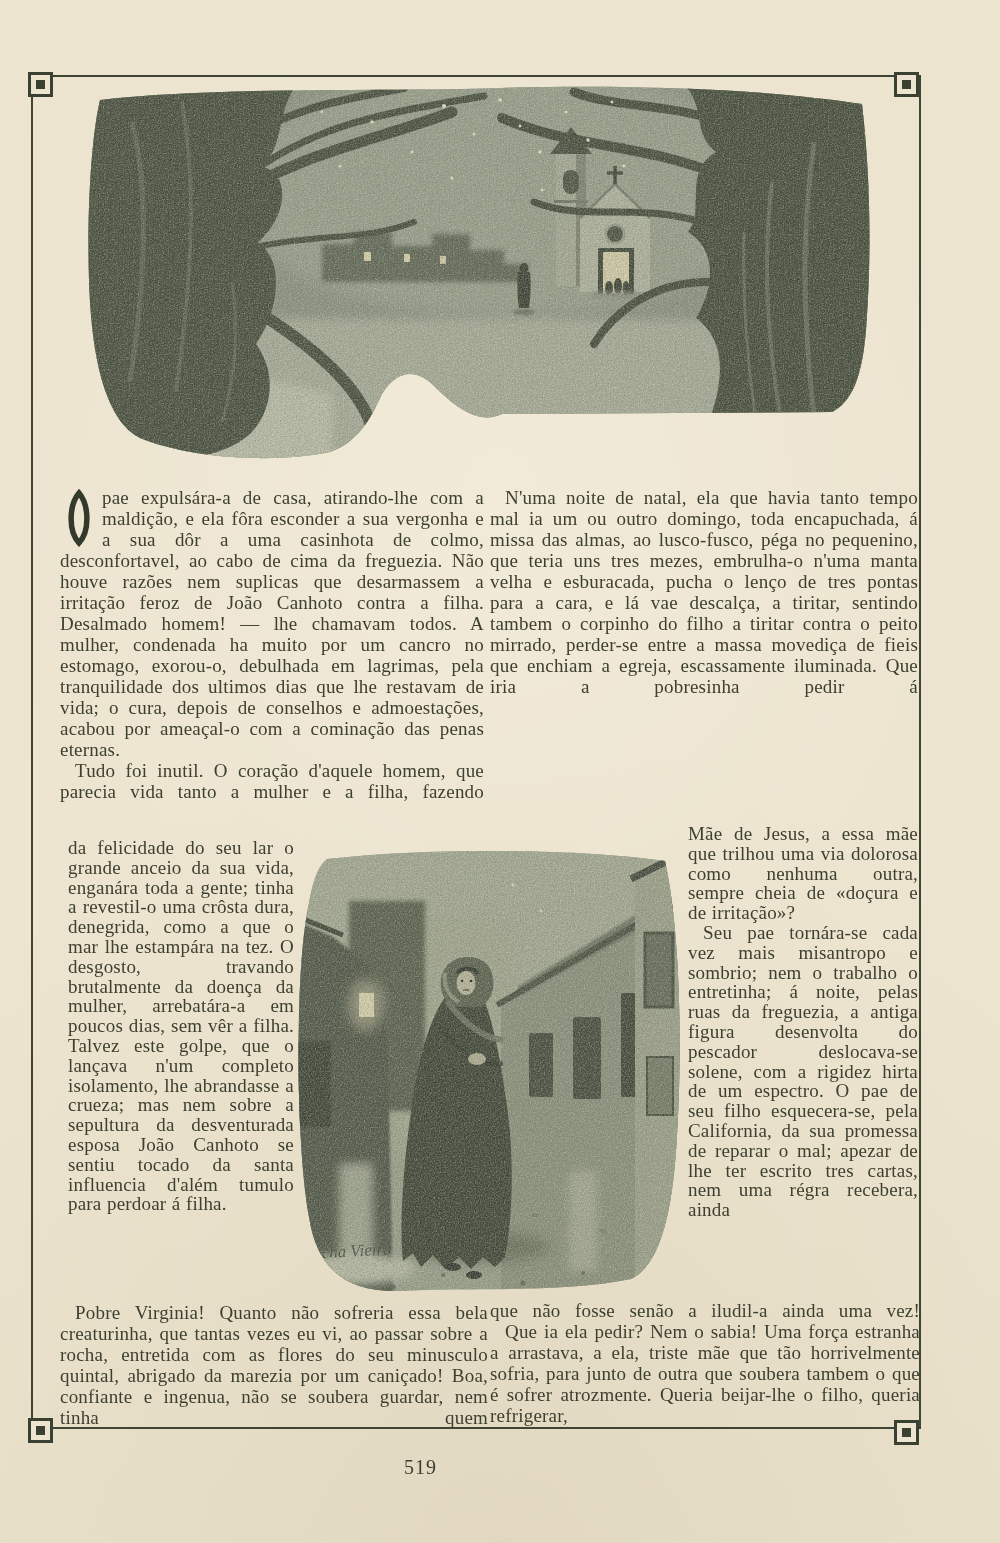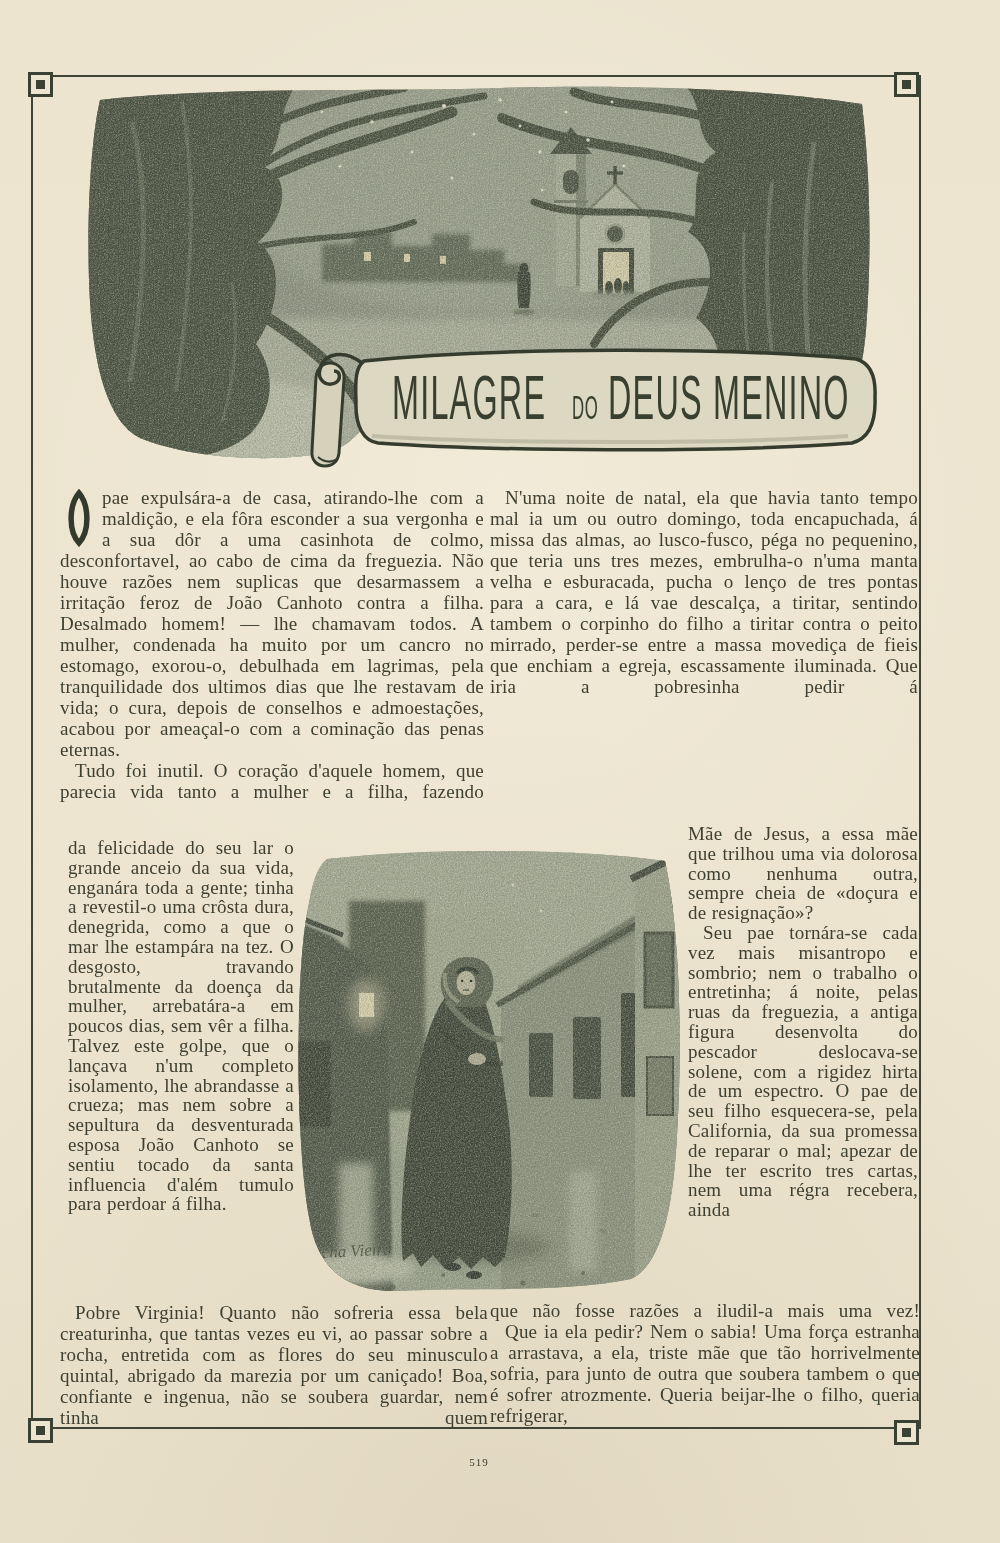--- a/index.html
+++ b/index.html
@@ -17,22 +17,22 @@
   .corner{position:absolute;width:19px;height:19px;border:3px solid #3b4132;background:#ece4cf;}
   .corner::after{content:"";position:absolute;left:5px;top:5px;width:9px;height:9px;background:#3b4132;}
   
   .txt{position:absolute;font-family:"Liberation Serif", serif;font-size:19px;
     line-height:21px;color:#3d3f31;text-align:justify;letter-spacing:0.2px;word-spacing:1.4px;}
   .txt p{margin:0;}
   .txt p.ind{text-indent:15px;}
   .txt p.runon{text-align-last:justify;}
   .narrow{line-height:19.8px;word-spacing:0.5px;}
   .dropcap{float:left;width:32px;height:58px;margin:2px 7px 0 3px;}
-  .pageno{position:absolute;left:424px;top:1456px;width:110px;text-align:center;
-    font-size:11px;letter-spacing:1px;color:#3b3d2f;}
+  .pageno{position:absolute;left:404px;top:1456px;width:110px;text-align:left;
+    font-size:20px;letter-spacing:1px;color:#3b3d2f;}
   
   .illo{position:absolute;}
   svg text{user-select:none;}
 </style>
 </head>
 <body>
 
 <div id="page">
 
   <div class="frame"></div>
@@ -141,36 +141,20 @@
             <circle cx="470" cy="108" r="1.4"></circle>
             <circle cx="552" cy="84" r="1.6"></circle>
       </g>
       <text x="20" y="352" transform="rotate(-4 20 352)" font-family="Liberation Serif, serif" font-weight="bold" font-size="20" fill="#2f3628">R.B.</text>
       <rect width="812" height="380" filter="url(#gr1)" opacity="0.55"></rect>
       <rect width="812" height="380" filter="url(#gr2)" opacity="0.45"></rect>
     </g>
   </svg>
   </div>
 
-  <div class="illo" style="left:300px;top:333px;width:585px;height:160px;z-index:3;">
-  <svg width="585" height="160" viewBox="0 0 585 160">
-
-    <path d="M30,30 C22,30 17,36 16,44 L12,118 C11,127 17,133 25,133 C33,133 38,128 39,120 L44,46 C45,37 38,30 30,30 Z" fill="#d5d1ba" stroke="#353c2e" stroke-width="3"></path>
-    <path d="M18,124 C24,129 31,130 37,126" fill="none" stroke="#353c2e" stroke-width="2"></path>
-    <path d="M62,30 C44,16 24,20 20,36 C17,47 26,54 35,50 C41,47 41,38 34,38" fill="none" stroke="#353c2e" stroke-width="3.5"></path>
-
-    <path d="M64,28 C200,14 430,14 556,26 C570,30 576,44 575,64 C576,90 568,106 552,110 C420,120 190,118 78,110 C64,108 55,94 56,68 C55,46 56,34 64,28 Z" fill="#dcd8c1" stroke="#353c2e" stroke-width="3.5"></path>
-    <path d="M72,103 C200,111 430,111 548,103" fill="none" stroke="#b9b6a0" stroke-width="4" opacity="0.8"></path>
-    <g transform="translate(92,86) scale(0.60,1.18)" fill="#39402f" font-family="Liberation Sans, sans-serif">
-      <text x="0" y="0" font-size="54" letter-spacing="2">MILAGRE</text>
-      <text x="300" y="0" font-size="28" letter-spacing="1">DO</text>
-      <text x="360" y="0" font-size="54" letter-spacing="2">DEUS MENINO</text>
-    </g>
-  </svg>
-  </div>
 
   <div class="illo" style="left:283px;top:845px;width:405px;height:450px;">
   <svg width="405" height="450" viewBox="0 0 405 450">
     <defs>
       <clipPath id="cp2">
             <path d="M44,14 C150,2 300,4 382,16 C396,80 400,190 394,290 C390,365 378,420 348,434 C280,448 190,442 118,446 C66,448 34,426 26,372 C12,295 12,120 26,58 C30,34 36,20 44,14 Z"></path>
           </clipPath>
       <filter id="gr3" x="0" y="0" width="100%" height="100%">
         <feTurbulence type="fractalNoise" baseFrequency="0.7" numOctaves="2" seed="11"></feTurbulence>
         <feColorMatrix type="matrix" values="0 0 0 0 0.16  0 0 0 0 0.18  0 0 0 0 0.14  0.9 0.9 0.9 0 -1.02"></feColorMatrix>
@@ -265,24 +249,24 @@
 
   <div class="txt" style="left:60px;top:1302px;width:428px;">
     <p class="ind runon">Pobre Virginia! Quanto não sofreria essa bela creaturinha, que tantas vezes eu vi, ao passar sobre a rocha, entretida com as flores do seu minusculo quintal, abrigado da marezia por um caniçado! Boa, confiante e ingenua, não se soubera guardar, nem tinha quem</p>
   </div>
 
   <div class="txt" style="left:490px;top:487px;width:428px;">
     <p class="ind runon">N'uma noite de natal, ela que havia tanto tempo mal ia um ou outro domingo, toda encapuchada, á missa das almas, ao lusco-fusco, péga no pequenino, que teria uns tres mezes, embrulha-o n'uma manta velha e esburacada, pucha o lenço de tres pontas para a cara, e lá vae descalça, a tiritar, sentindo tambem o corpinho do filho a tiritar contra o peito mirrado, perder-se entre a massa movediça de fieis que enchiam a egreja, escassamente iluminada. Que iria a pobresinha pedir á</p>
   </div>
 
   <div class="txt narrow" style="left:688px;top:824px;width:230px;">
-    <p>Mãe de Jesus, a essa mãe que trilhou uma via dolorosa como nenhuma outra, sempre cheia de «doçura e de resignação»?</p>
+    <p>Mãe de Jesus, a essa mãe que trilhou uma via dolorosa como nenhuma outra, sempre cheia de «doçura e de irritação»?</p>
     <p class="ind runon">Seu pae tornára-se cada vez mais misantropo e sombrio; nem o trabalho o entretinha; á noite, pelas ruas da freguezia, a antiga figura desenvolta do pescador deslocava-se solene, com a rigidez hirta de um espectro. O pae de seu filho esquecera-se, pela California, da sua promessa de reparar o mal; apezar de lhe ter escrito tres cartas, nem uma régra recebera, ainda</p>
   </div>
 
   <div class="txt" style="left:490px;top:1300px;width:430px;">
-    <p class="runon">que não fosse razões a iludil-a mais uma vez!</p>
+    <p class="runon">que não fosse senão a iludil-a ainda uma vez!</p>
     <p class="ind">Que ia ela pedir? Nem o sabia! Uma força estranha a arrastava, a ela, triste mãe que tão horrivelmente sofria, para junto de outra que soubera tambem o que é sofrer atrozmente. Queria beijar-lhe o filho, queria refrigerar,</p>
   </div>
 
   <div class="pageno">519</div>
 
 </div>
 
 </body></html>

